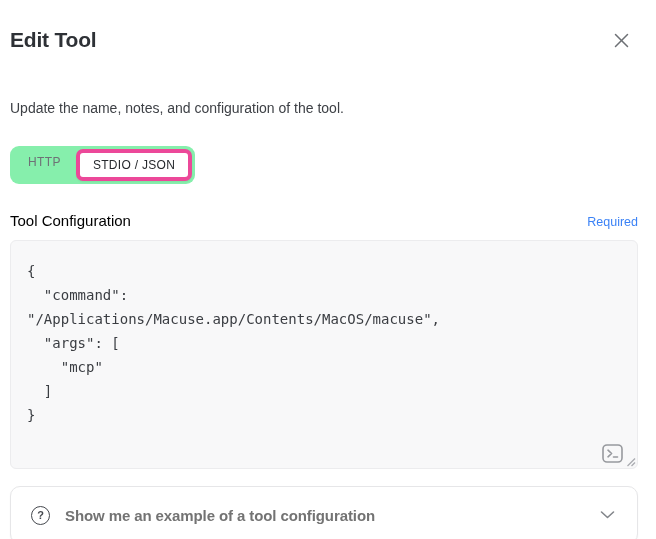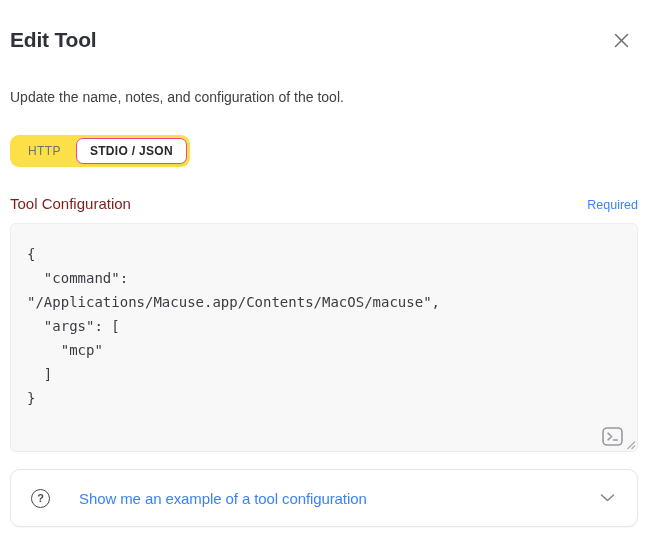--- a/index.html
+++ b/index.html
@@ -21,64 +21,64 @@
     line-height: 24px;
   }
   .close-btn {
     background: none; border: none; cursor: pointer;
     padding: 2px; margin-right: 6px; margin-top: 2px;
     line-height: 0;
   }
 
   
   .subtitle {
-    margin-top: 36px;
+    margin-top: 47px;
     font-size: 14px;
     color: #3e4146;
     line-height: 18px;
   }
 
   
   .tabs {
     margin-top: 29px;
     display: inline-flex;
     align-items: flex-start;
-    background: #fde047;
+    background: #86efac;
     border-radius: 9px;
     padding: 3px;
   }
   .tab {
     border: none;
     background: transparent;
     font-family: "Liberation Sans", sans-serif;
     font-size: 12px;
     color: #6e7176;
     letter-spacing: 0.4px;
     padding: 6px 15px;
     border-radius: 7px;
     cursor: pointer;
   }
   .tab.active {
     background: #ffffff;
     color: #26292d;
-    font-weight: 700;
+    font-weight: 400;
     letter-spacing: 0.3px;
-    border: 1px solid #ec4899;
+    border: 4px solid #ec4899;
     box-shadow: 0 1px 2px rgba(0,0,0,0.06);
     padding: 5px 13px;
   }
 
   
   .field-row {
     margin-top: 28px;
     display: flex;
     align-items: baseline;
     justify-content: space-between;
   }
-  .field-label { font-size: 15px; color: #7f1d1d; }
+  .field-label { font-size: 15px; color: #000000; }
   .required { font-size: 12.5px; color: #3b82f6; }
 
   
   .editor {
     position: relative;
     margin-top: 11px;
     width: 628px;
     height: 229px;
     background: #f8f8f9;
     border: 1px solid #ececee;
@@ -138,24 +138,24 @@
     border-radius: 50%;
     display: inline-flex;
     align-items: center;
     justify-content: center;
     font-size: 11px;
     font-weight: 700;
     color: #45484e;
     flex: 0 0 auto;
   }
   .example-label {
-    margin-left: 29px;
+    margin-left: 15px;
     font-size: 15px;
-    font-weight: 400;
-    color: #3b82f6;
+    font-weight: 700;
+    color: #737373;
     letter-spacing: -0.1px;
   }
   .chevron {
     position: absolute;
     right: 22px;
     top: 50%;
     transform: translateY(-50%);
     line-height: 0;
   }
 </style>

